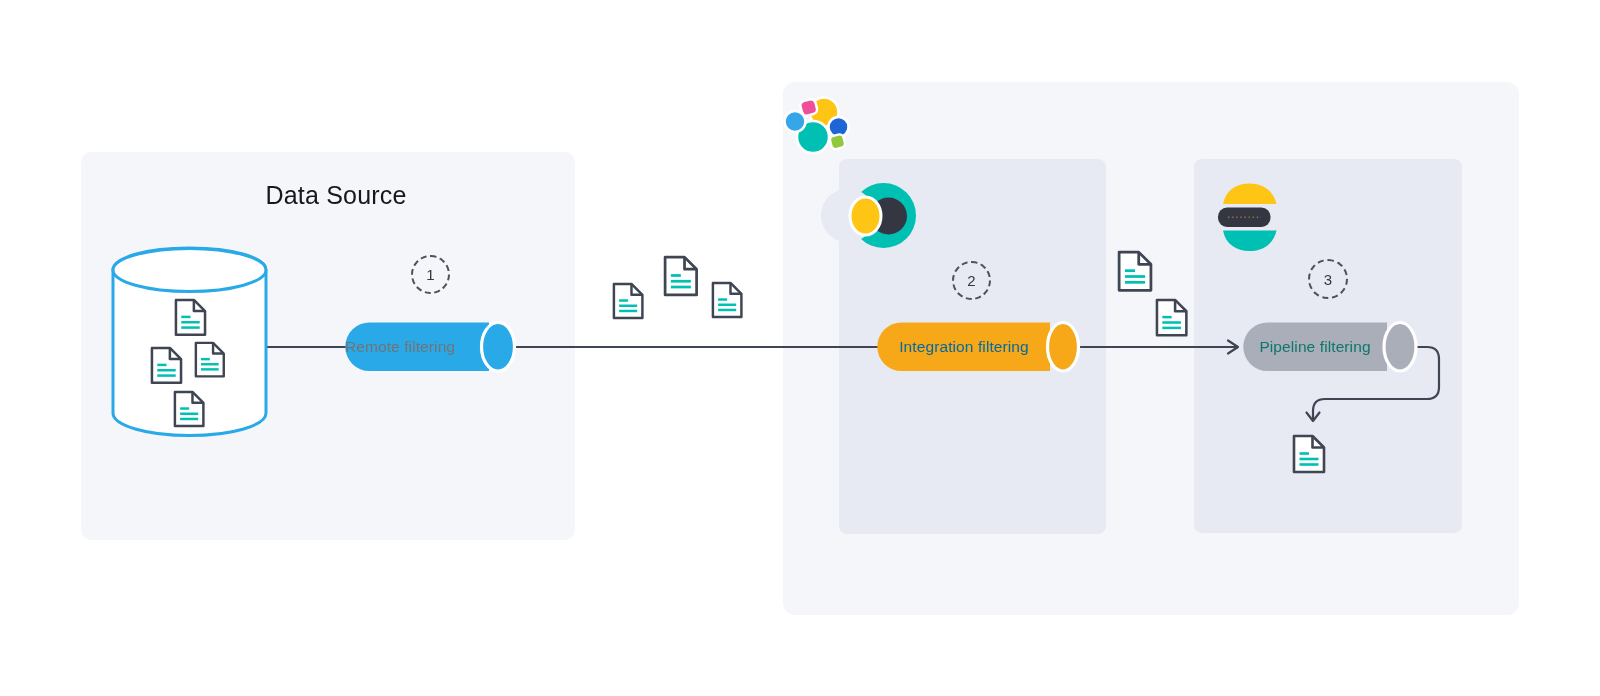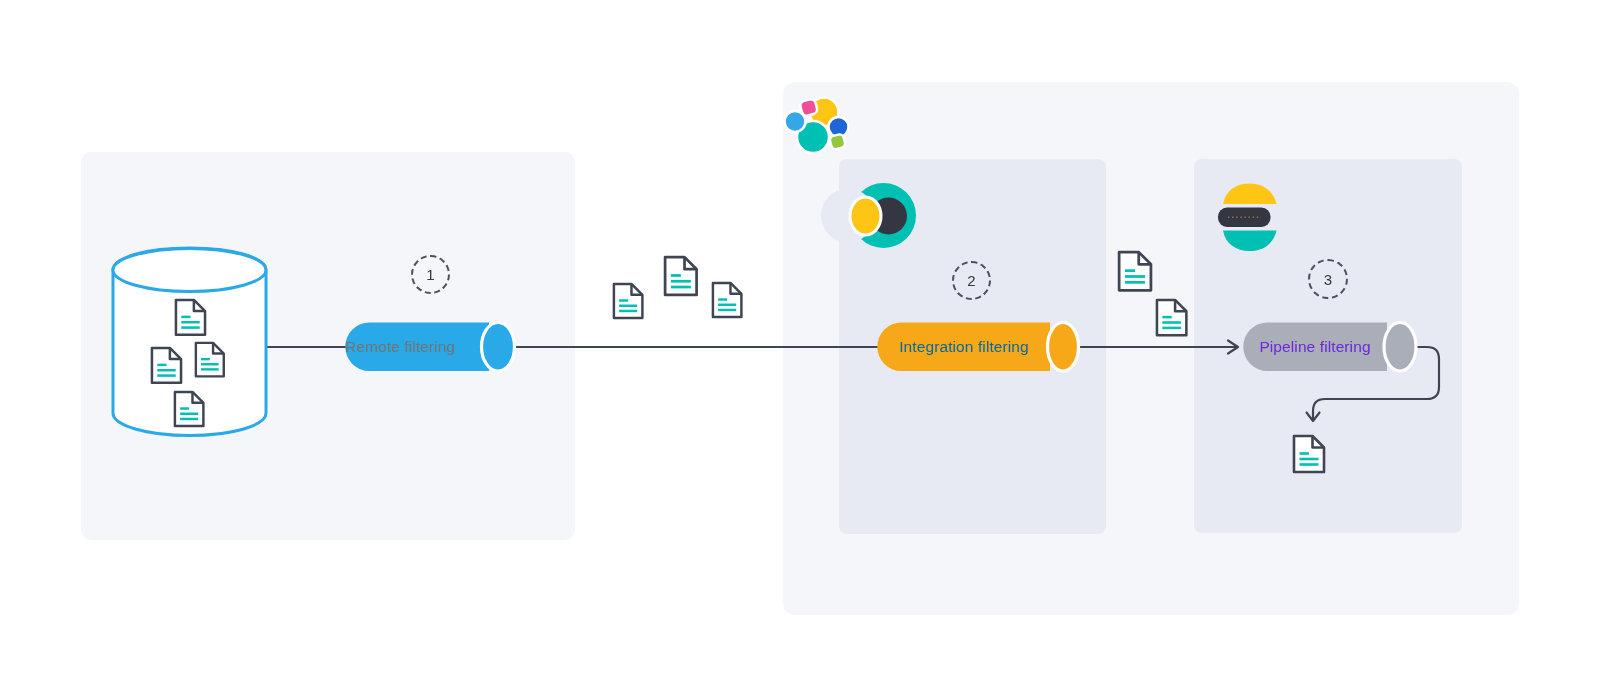--- a/index.html
+++ b/index.html
@@ -34,21 +34,21 @@
   .c1 { left: 411px;  top: 255px; }
   .c2 { left: 952px;  top: 261px; }
   .c3 { left: 1308px; top: 259px; width: 40px; height: 40px; }
 
   .pill-label {
     position: absolute; top: 336px; width: 180px; height: 21px;
     line-height: 21px; text-align: center; font-size: 15.5px; letter-spacing: 0.1px;
   }
   .l1 { left: 310px;  color: #737373; }
   .l2 { left: 874px;  color: #0369a1; }
-  .l3 { left: 1225px; color: #6d28d9; }
+  .l3 { left: 1225px; color: #0f766e; }
 </style>
 </head>
 <body>
 
 <div class="stage">
 
   <div class="panel panel-source"></div>
   <div class="panel panel-outer"></div>
   <div class="panel panel-inner panel-integration"></div>
   <div class="panel panel-inner panel-elasticsearch"></div>
@@ -127,20 +127,21 @@
     </g>
 
     <g>
       <path d="M1223 204 C1225.5 190.5 1236 183.5 1249.5 183.5 C1263.5 183.5 1273.5 191 1276.5 204 Z" fill="#FEC514"></path>
       <path d="M1223 230.5 C1225.5 244 1236 251 1249.5 251 C1263.5 251 1273.5 243.5 1276.5 230.5 Z" fill="#00BFB3"></path>
       <rect x="1218" y="207.5" width="52.5" height="19.5" rx="9" fill="#343741"></rect>
       <path d="M1228 217.3 H1261" fill="none" stroke="#A08338" stroke-width="1.5" stroke-dasharray="1.5 2.6" opacity="0.8"></path>
     </g>
   </svg>
 
+  <div class="title">Data Source</div>
 
   <div class="step-circle c1">
     <span>1</span>
   </div>
   <div class="step-circle c2">
     <span>2</span>
   </div>
   <div class="step-circle c3">
     <span>3</span>
   </div>

